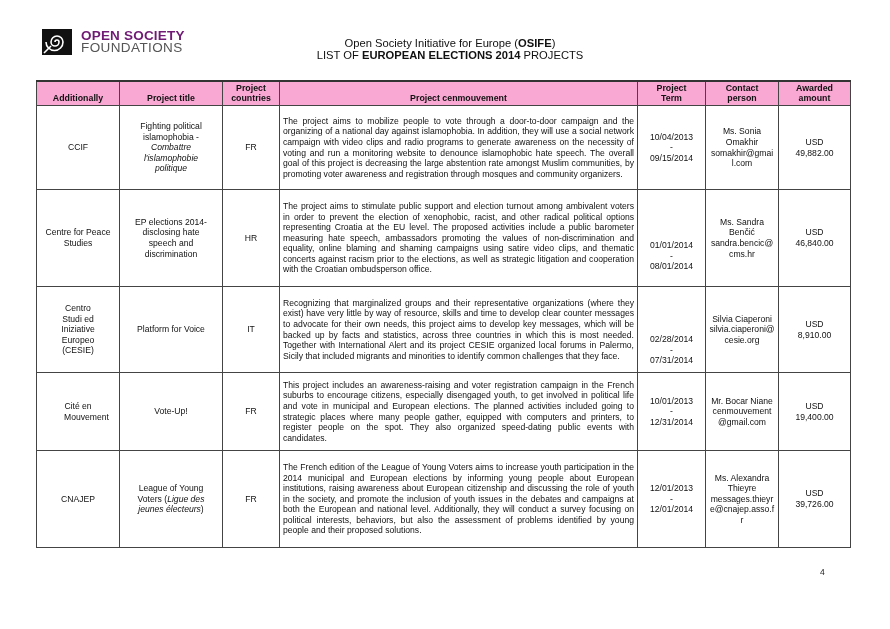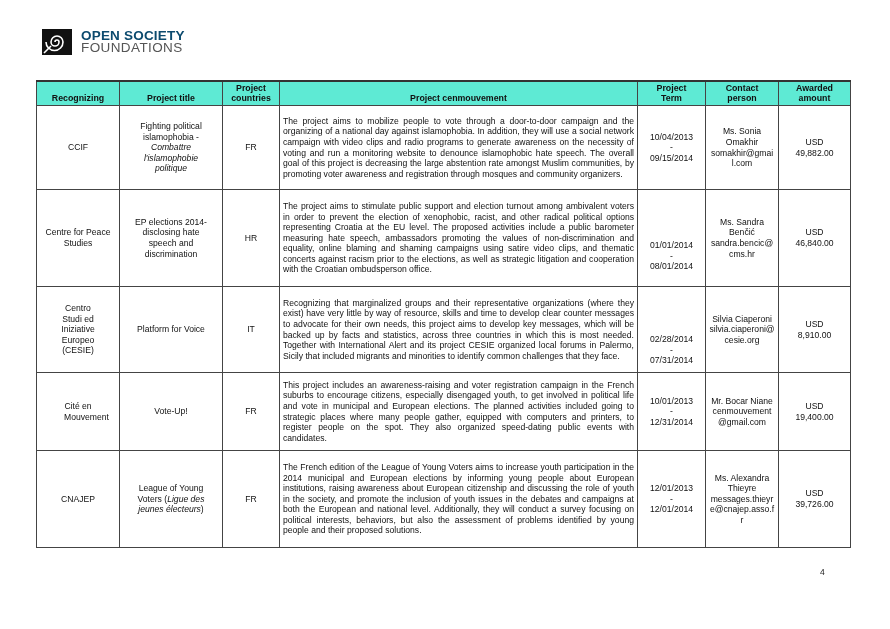--- a/index.html
+++ b/index.html
@@ -1,27 +1,27 @@
 <!DOCTYPE html>
 <html><head>
 <meta charset="utf-8">
 <style>
   html, body { margin:0; padding:0; background:#ffffff; }
   body { width:890px; height:629px; position:relative; overflow:hidden; font-family:"Liberation Sans", sans-serif; color:#111; }
   .logo { position:absolute; left:42px; top:29px; display:flex; align-items:center; }
   .logo-mark { width:30px; height:26px; background:#111; position:relative; overflow:hidden; }
   .logo-mark svg { position:absolute; left:0; top:0; }
   .logo-text { margin-left:9px; line-height:12px; }
-  .logo-line1 { font-size:13.5px; font-weight:bold; color:#0c4a6e; letter-spacing:0.2px; }
+  .logo-line1 { font-size:13.5px; font-weight:bold; color:#701a75; letter-spacing:0.2px; }
   .logo-line2 { font-size:13.5px; color:#555; letter-spacing:0.4px; }
   .title { position:absolute; left:240px; top:37px; width:420px; text-align:center; font-size:11.2px; line-height:12px; color:#111; }
   .title b { font-weight:bold; }
   table.grid { position:absolute; left:36px; top:80px; width:814px; border-collapse:collapse; table-layout:fixed; font-size:8.6px; line-height:10.6px; }
   table.grid th, table.grid td { border:1px solid #444; padding:2px 3px; vertical-align:middle; }
-  table.grid th { background:#5eead4; font-weight:bold; font-size:8.8px; line-height:10px; text-align:center; vertical-align:bottom; padding:1px 3px 2px; }
+  table.grid th { background:#f9a8d4; font-weight:bold; font-size:8.8px; line-height:10px; text-align:center; vertical-align:bottom; padding:1px 3px 2px; }
   table.grid thead tr { height:22px; }
   table.grid thead { border-top:2px solid #333; }
   td.c { text-align:center; }
   td.desc { text-align:justify; padding:2px 4px; }
   .pagenum { position:absolute; left:820px; top:567px; font-size:8.5px; color:#222; }
   i { font-style:italic; }
 </style>
 </head>
 <body>
 
@@ -32,35 +32,37 @@
       <path d="M2 24 L9 17" stroke="#fff" stroke-width="1.6"></path>
     </svg>
   </div>
   <div class="logo-text">
     <div class="logo-line1">OPEN SOCIETY</div>
     <div class="logo-line2">FOUNDATIONS</div>
   </div>
 </div>
 
 <div class="title">
+  <div><span>Open Society Initiative for Europe (</span><b>OSIFE</b><span>)</span></div>
+  <div><span>LIST OF </span><b>EUROPEAN ELECTIONS 2014</b><span> PROJECTS</span></div>
 </div>
 
 <table class="grid">
   <colgroup>
     <col style="width:83px">
       <col style="width:103px">
       <col style="width:57px">
       <col style="width:358px">
       <col style="width:68px">
       <col style="width:73px">
       <col style="width:72px">
   </colgroup>
   <thead>
     <tr>
-      <th>Recognizing</th>
+      <th>Additionally</th>
       <th>Project title</th>
       <th><span>Project</span><br><span>countries</span></th>
       <th>Project cenmouvement</th>
       <th><span>Project</span><br><span>Term</span></th>
       <th><span>Contact</span><br><span>person</span></th>
       <th><span>Awarded</span><br><span>amount</span></th>
     </tr>
   </thead>
   <tbody>
     <tr style="height:84px">

